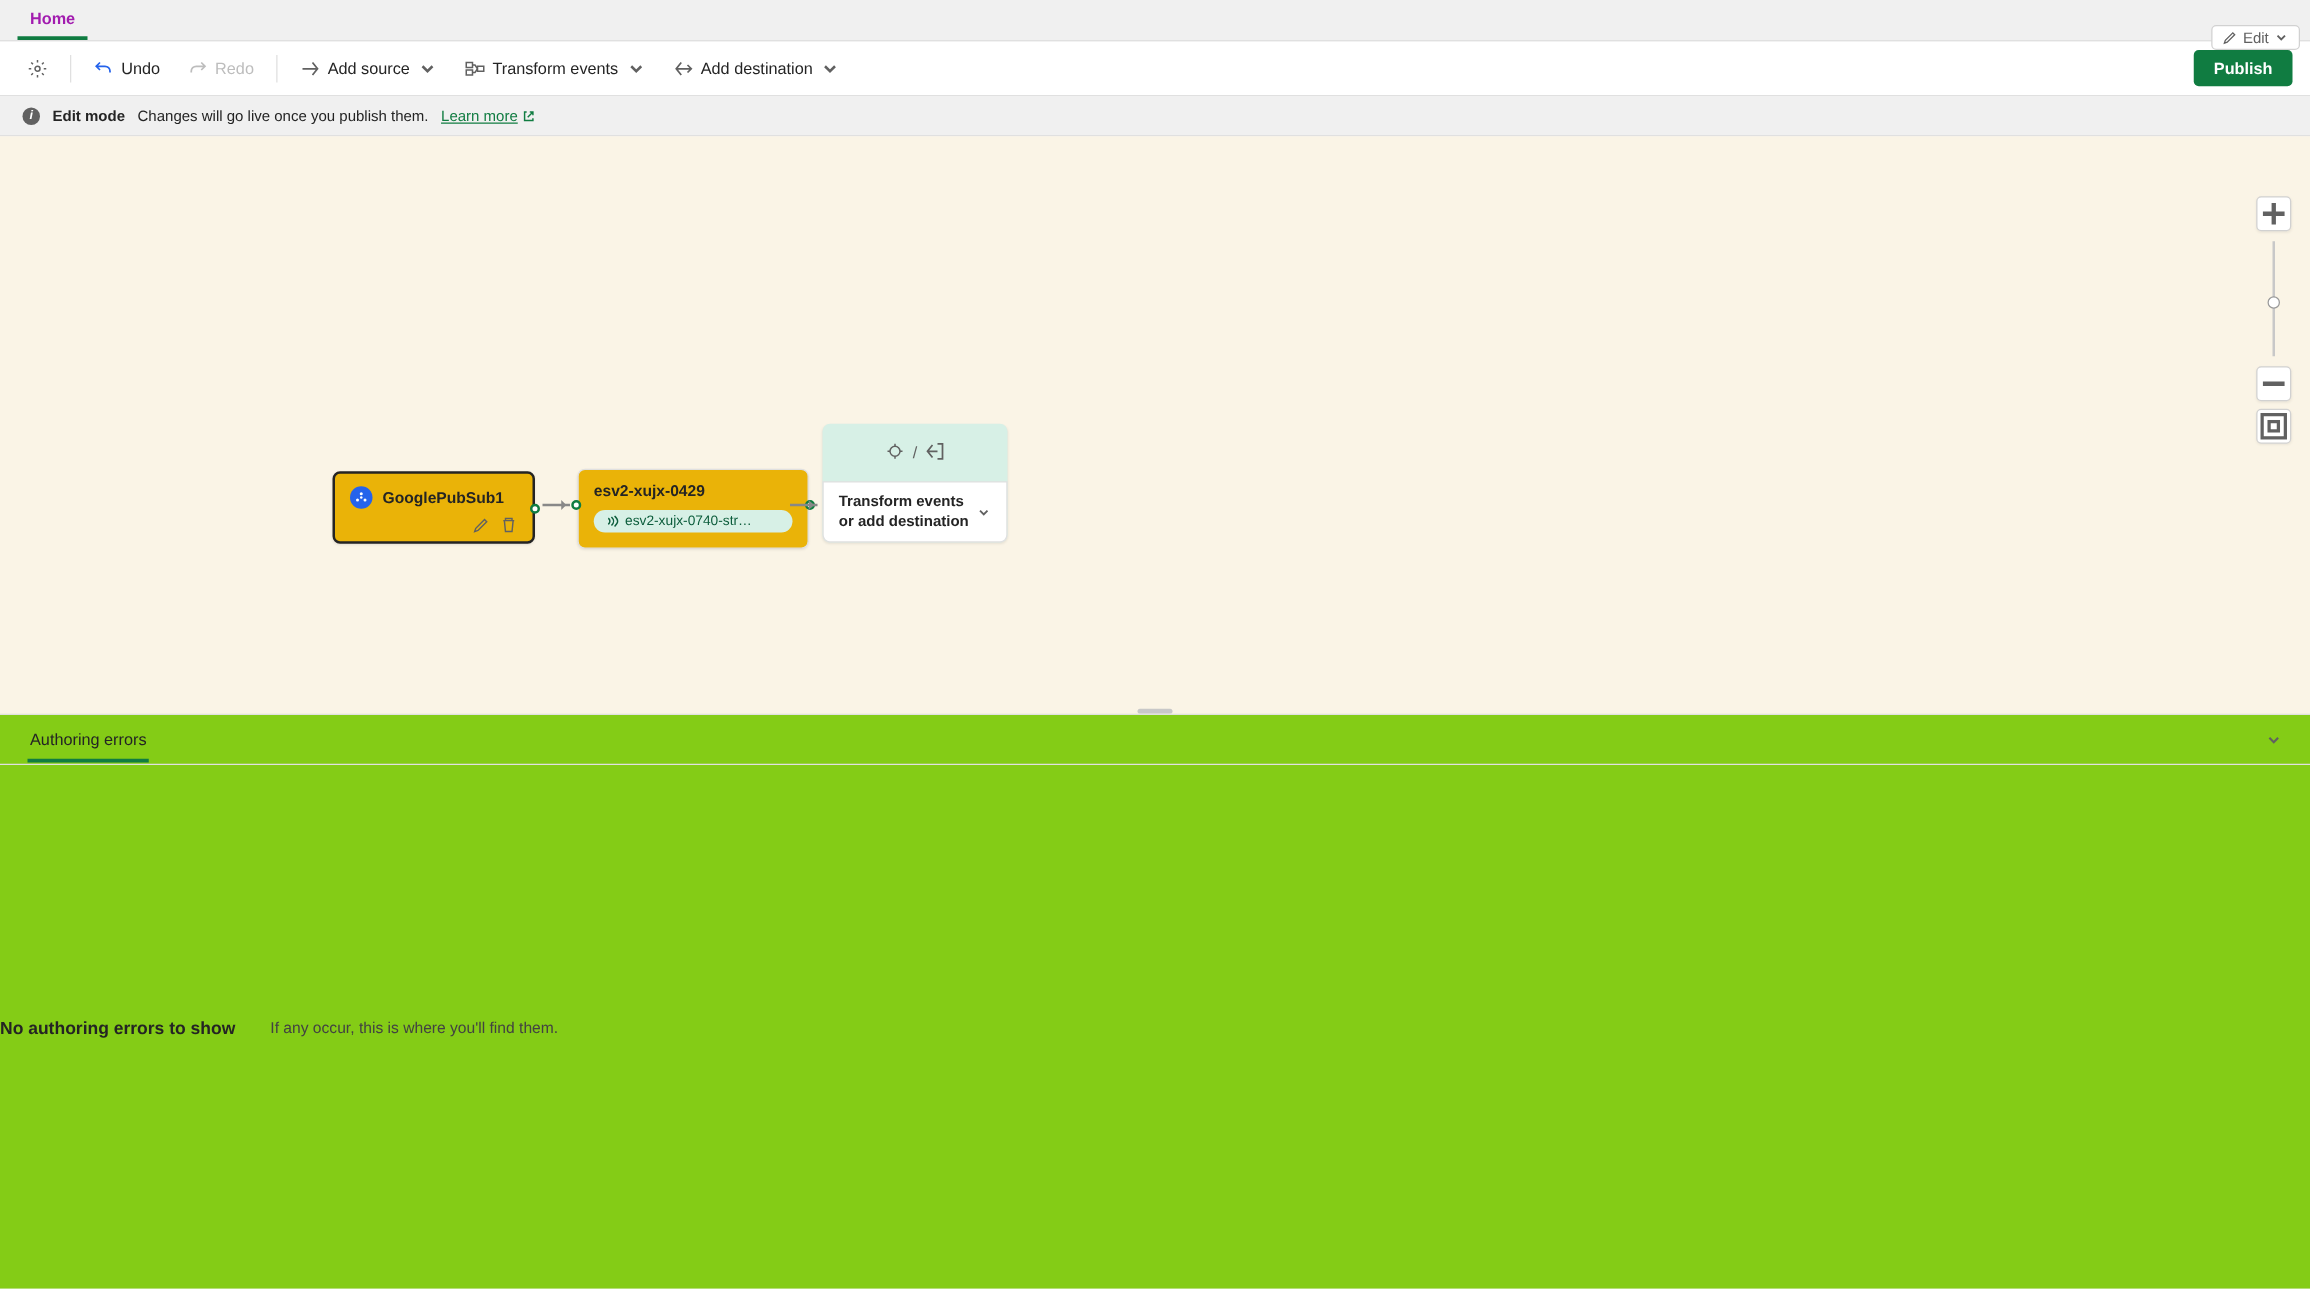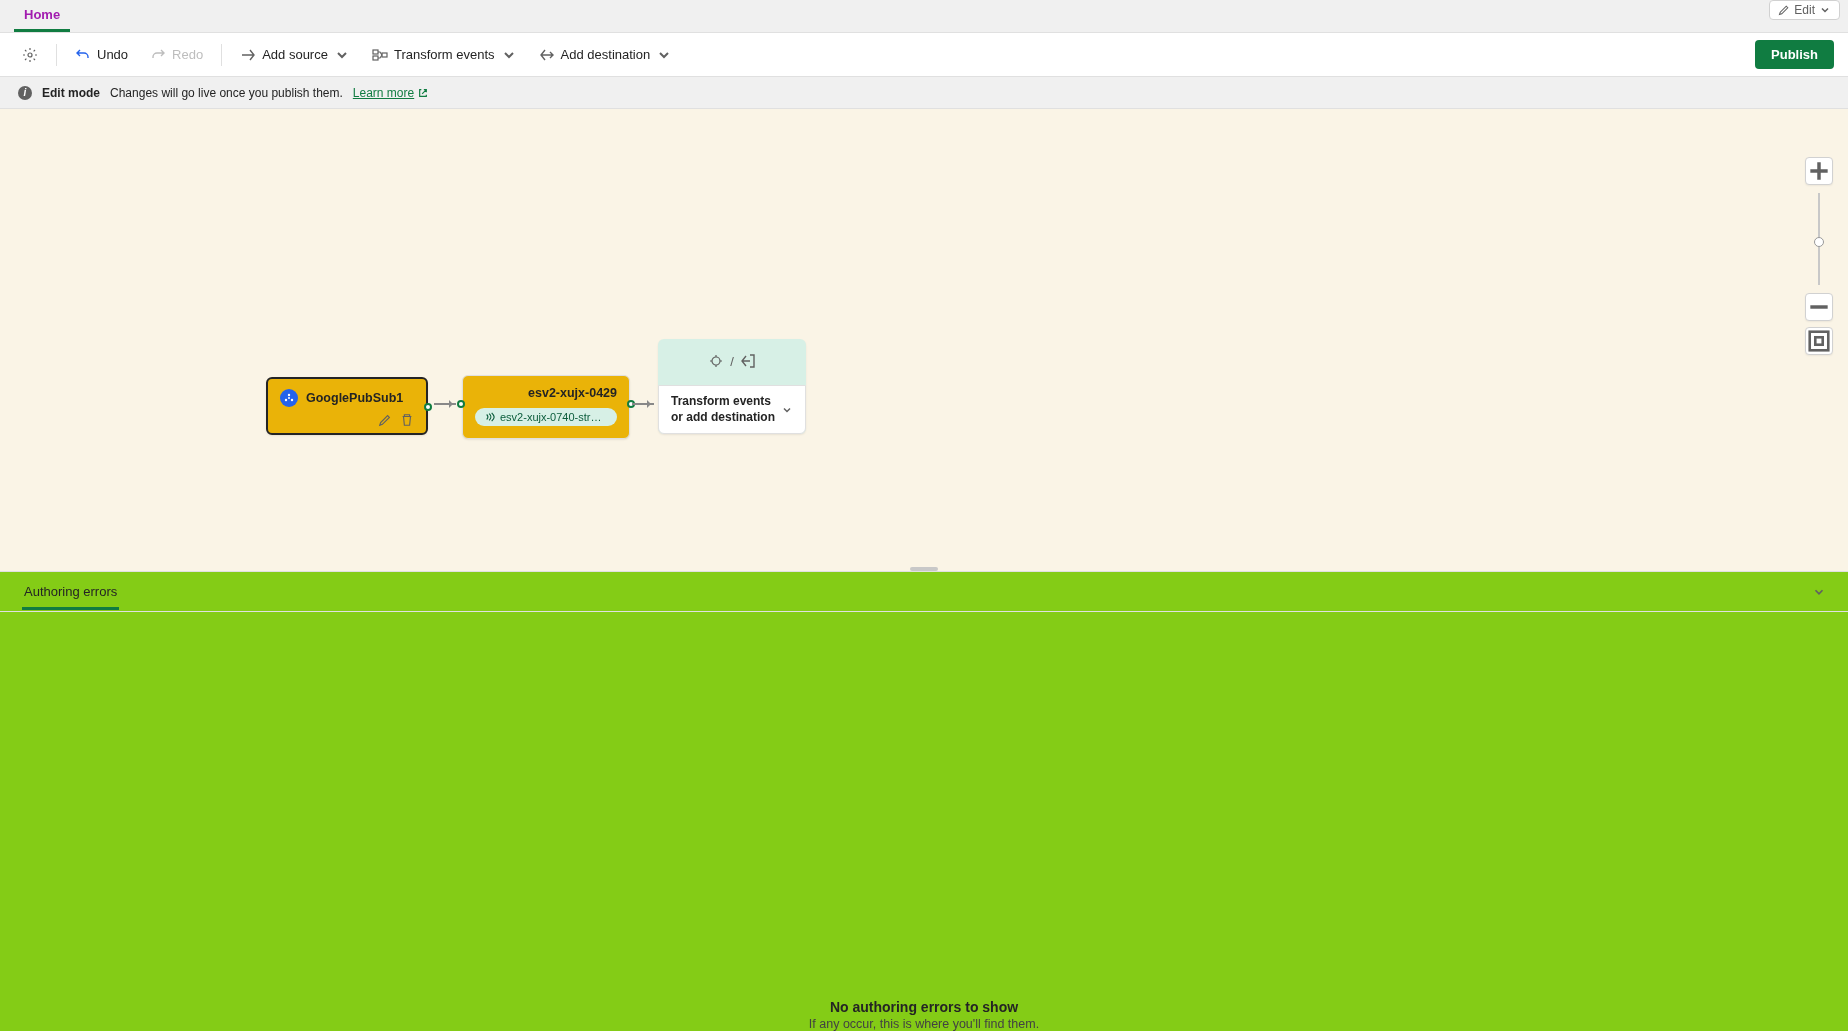--- a/index.html
+++ b/index.html
@@ -2,21 +2,21 @@
 <html><head>
 <meta charset="utf-8">
 <style>
   * { box-sizing: border-box; margin: 0; padding: 0; }
   html, body { width: 100%; height: 100%; font-family: "Segoe UI", -apple-system, sans-serif; font-size: 13px; color: #242424; background: #f5f5f5; }
   body { display: flex; flex-direction: column; }
 
   
   .tab-bar { height: 33px; background: #f0f0f0; border-bottom: 1px solid #e0e0e0; display: flex; align-items: flex-end; padding: 0 14px; position: relative; }
   .tab { padding: 8px 10px 7px; font-size: 13px; font-weight: 600; border-bottom: 3px solid #107c41; color: #a21caf; }
-  .edit-pill { position: absolute; right: 8px; top: 0; border: 1px solid #d1d1d1; background: #fff; border-radius: 4px; padding: 2px 8px; display: flex; align-items: center; gap: 4px; color: #616161; font-size: 12px; cursor: pointer; }
+  .edit-pill { position: absolute; right: 8px; top: 20px; border: 1px solid #d1d1d1; background: #fff; border-radius: 4px; padding: 2px 8px; display: flex; align-items: center; gap: 4px; color: #616161; font-size: 12px; cursor: pointer; }
   .edit-pill svg { width: 12px; height: 12px; }
 
   
   .toolbar { height: 44px; background: #fff; border-bottom: 1px solid #e0e0e0; display: flex; align-items: center; padding: 0 14px; gap: 6px; }
   .tbtn { display: flex; align-items: center; gap: 6px; padding: 6px 8px; border-radius: 4px; cursor: pointer; font-size: 13px; color: #242424; }
   .tbtn.disabled { color: #bdbdbd; cursor: default; }
   .tbtn svg, .tbtn .ico { width: 16px; height: 16px; flex-shrink: 0; }
   .tsep { width: 1px; height: 22px; background: #e0e0e0; margin: 0 4px; }
   .spacer { flex: 1; }
   .publish-btn { background: #107c41; color: #fff; border: none; padding: 7px 16px; border-radius: 4px; font-size: 13px; font-weight: 600; cursor: pointer; }
@@ -35,21 +35,21 @@
   
   .node { position: absolute; background: #eab308; border-radius: 6px; box-shadow: 0 1px 2px rgba(0,0,0,0.08); border: 1px solid #e0e0e0; }
   .node.selected { border: 2px solid #242424; }
   .node-src { left: 266px; top: 268px; width: 162px; padding: 10px 12px 6px; }
   .node-src .row1 { display: flex; align-items: center; gap: 8px; font-size: 12.5px; font-weight: 600; }
   .node-src .icon-circ { width: 18px; height: 18px; border-radius: 50%; background: #2563eb; display: flex; align-items: center; justify-content: center; }
   .node-src .icon-circ svg { width: 10px; height: 10px; fill: #fff; }
   .node-src .row2 { display: flex; justify-content: flex-end; gap: 8px; margin-top: 6px; }
   .node-src .row2 svg { width: 14px; height: 14px; stroke: #616161; fill: none; cursor: pointer; }
 
-  .node-str { left: 462px; top: 266px; width: 168px; padding: 10px 12px 12px; text-align: right; }
+  .node-str { left: 462px; top: 266px; width: 185px; padding: 10px 12px 12px; }
   .node-str .title { font-size: 12.5px; font-weight: 600; margin-bottom: 8px; }
   .node-str .chip { background: #d7f0e6; border-radius: 12px; padding: 3px 10px; font-size: 11px; display: flex; align-items: center; gap: 5px; color: #0b5c3b; }
   .node-str .chip svg { width: 10px; height: 10px; }
 
   .node-add { left: 658px; top: 230px; width: 148px; background: #d7f0e6; border-radius: 6px; padding: 14px 0 0; border: none; }
   .node-add .ico-row { display: flex; justify-content: center; gap: 6px; align-items: center; color: #616161; }
   .node-add .ico-row svg { width: 16px; height: 16px; }
   .node-add .bot { background: #fff; margin-top: 16px; padding: 8px 12px; border-radius: 0 0 6px 6px; display: flex; align-items: center; justify-content: space-between; border: 1px solid #e0e0e0; border-top: 1px solid #e0e0e0; }
   .node-add .bot span { font-size: 12px; font-weight: 600; line-height: 1.3; }
   .node-add .bot svg { width: 12px; height: 12px; flex-shrink: 0; margin-left: 6px; }
@@ -66,21 +66,21 @@
   .zoom-thumb { position: absolute; left: -4px; top: 44px; width: 10px; height: 10px; border: 1px solid #999; background: #fff; border-radius: 50%; }
 
   
   .drag-handle { position: absolute; left: 50%; bottom: 0; transform: translateX(-50%); width: 28px; height: 4px; background: #c8c8c8; border-radius: 2px; }
 
   
   .bottom-panel { height: 460px; background: #84cc16; border-top: 1px solid #e0e0e0; display: flex; flex-direction: column; }
   .bp-head { height: 40px; border-bottom: 1px solid #e0e0e0; display: flex; align-items: center; padding: 0 22px; }
   .bp-tab { font-size: 13px; font-weight: 400; padding: 10px 2px 8px; border-bottom: 3px solid #107c41; }
   .bp-head .chev { margin-left: auto; cursor: pointer; }
-  .bp-body { flex: 1; display: flex; flex-direction: column; align-items: center; justify-content: flex-end; gap: 2px; }
+  .bp-body { flex: 1; display: flex; align-items: center; justify-content: flex-start; gap: 28px; }
   .bp-body h3 { font-size: 14px; font-weight: 600; }
   .bp-body p { font-size: 12.5px; color: #424242; }
 
   .chev-d { width: 12px; height: 12px; }
 </style>
 </head>
 <body>
 
 <div class="tab-bar">
   <div class="tab">Home</div>

